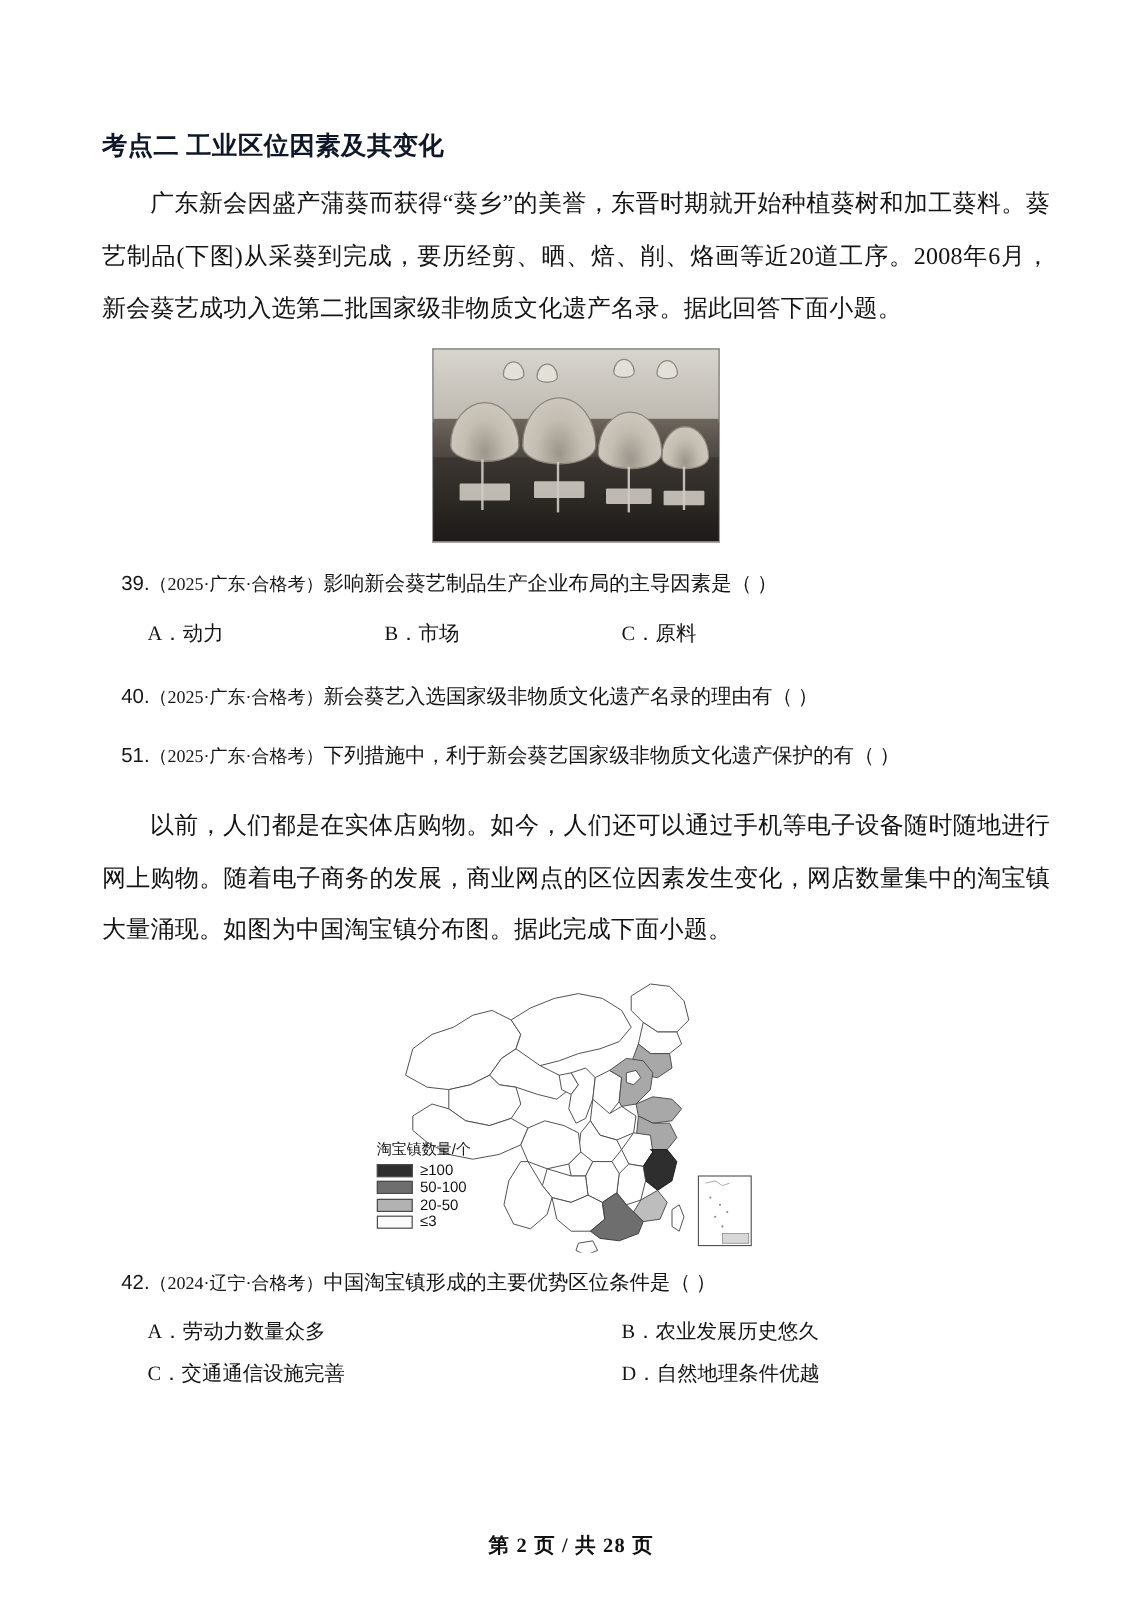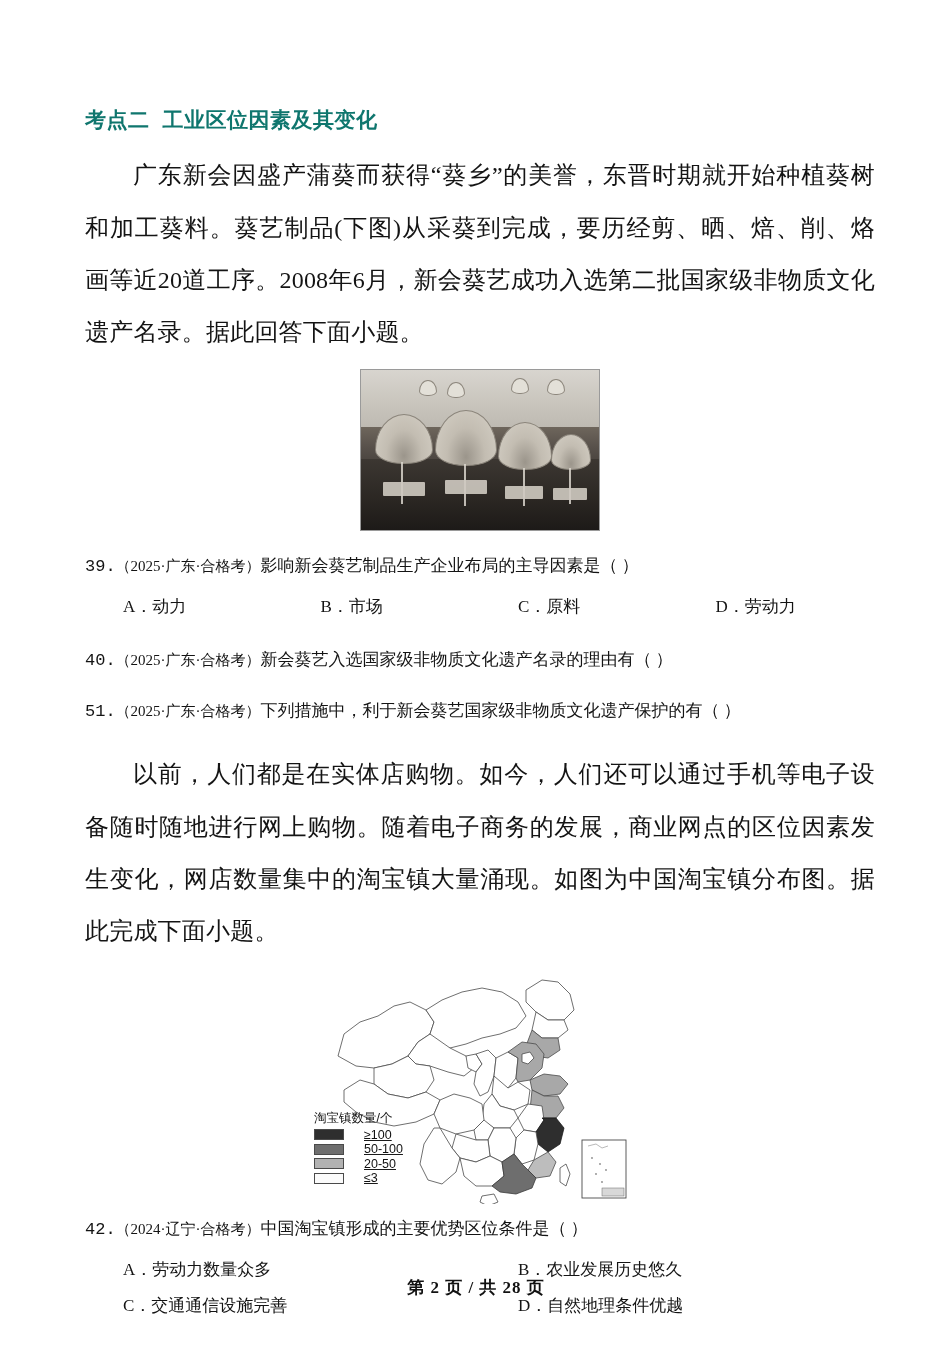--- a/index.html
+++ b/index.html
@@ -26,27 +26,26 @@
     width: 790px;
   }
 
   
   .section-title {
     font-size: 21px;
     font-weight: bold;
     letter-spacing: 0.5px;
     line-height: 1.3;
     margin: 0 0 14px 0;
-    color: #0f766e;
-    font-family: Liberation Mono, monospace;
+    color: #0f172a;
   }
 
   
   .passage {
-    font-size: 24px;
+    font-size: 20px;
     line-height: 2.18;
     text-align: justify;
     text-justify: inter-ideograph;
     text-indent: 2em;
     margin: 0;
     letter-spacing: 0.2px;
     color: #141414;
   }
 
   
@@ -111,23 +110,22 @@
     position: relative;
   }
   .map-legend-title {
     font-size: 12.5px;
     color: #111;
     font-family: "Liberation Sans", sans-serif;
   }
   .legend-row {
     display: flex;
     align-items: center;
-    gap: 20px;
+    gap: 6px;
     margin-top: 2px;
-    text-decoration: underline;
   }
   .legend-swatch {
     width: 30px;
     height: 11px;
     border: 1px solid #4a4a4a;
     box-sizing: border-box;
   }
   .legend-label {
     font-size: 12.5px;
     color: #111;
@@ -139,22 +137,23 @@
   .question {
     margin-top: 20px;
   }
   .q-stem {
     font-size: 17px;
     line-height: 1.75;
     color: #141414;
     margin: 0;
   }
   .q-num {
-    font-family: Liberation Mono, monospace;
+    font-family: Liberation Sans, sans-serif;
     font-weight: normal;
+    margin-left: 16px;
   }
   .q-src {
     font-size: 15px;
   }
   .options {
     margin-top: 8px;
   }
   .opt-row {
     display: flex;
     font-size: 17px;
@@ -220,36 +219,35 @@
       </div>
     </div>
 
     <div class="question">
       <p class="q-stem"><span class="q-num">39.</span><span class="q-src">（2025·广东·合格考）</span><span>影响新会葵艺制品生产企业布局的主导因素是（  ）</span></p>
       <div class="options">
         <div class="opt-row cols4">
           <div class="opt">A．动力</div>
           <div class="opt">B．市场</div>
           <div class="opt">C．原料</div>
-          <div class="opt">D．劳动力</div>
         </div>
       </div>
     </div>
 
     <div class="question">
       <p class="q-stem"><span class="q-num">40.</span><span class="q-src">（2025·广东·合格考）</span><span>新会葵艺入选国家级非物质文化遗产名录的理由有（  ）</span></p>
     </div>
 
     <div class="question">
       <p class="q-stem"><span class="q-num">51.</span><span class="q-src">（2025·广东·合格考）</span><span>下列措施中，利于新会葵艺国家级非物质文化遗产保护的有（  ）</span></p>
     </div>
 
     <p class="passage" style="margin-top:22px;">以前，人们都是在实体店购物。如今，人们还可以通过手机等电子设备随时随地进行网上购物。随着电子商务的发展，商业网点的区位因素发生变化，网店数量集中的淘宝镇大量涌现。如图为中国淘宝镇分布图。据此完成下面小题。</p>
 
-    <div class="figure" style="margin-top:14px;">
+    <div class="figure" style="margin-top:14px;text-align:right;">
       <div class="map-frame">
         <svg viewBox="0 0 300 232" width="300" height="232">
           <g stroke="#4a4a4a" stroke-width="0.8" fill="#ffffff" stroke-linejoin="round">
 
             <path d="M8,84 L14,62 L30,50 L48,44 L64,34 L80,30 L96,38 L104,50 L100,62 L88,70 L78,84 L62,92 L44,96 L26,94 Z"></path>
 
             <path d="M96,38 L112,28 L132,20 L152,16 L172,20 L188,30 L196,44 L186,56 L170,62 L152,66 L136,72 L120,76 L106,74 L100,62 L104,50 Z"></path>
 
             <path d="M196,18 L212,8 L228,10 L240,22 L244,38 L234,48 L218,48 L206,40 L196,30 Z"></path>
 

